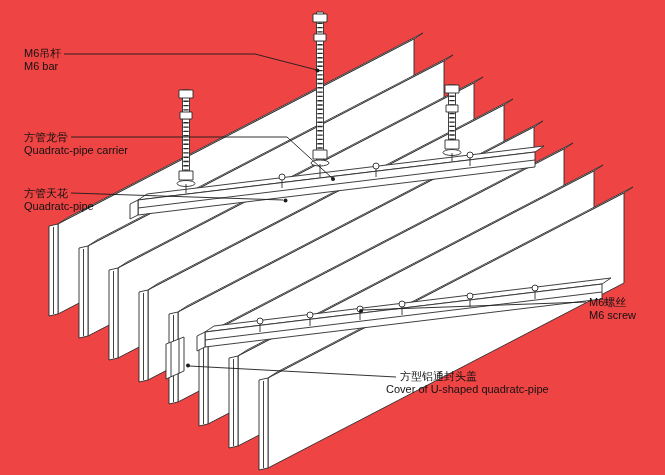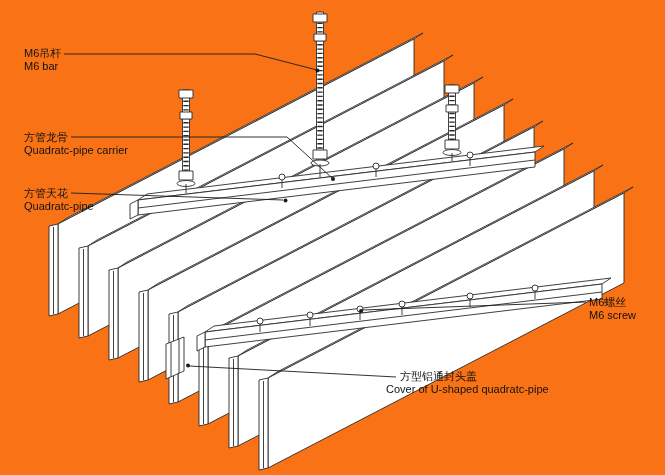--- a/index.html
+++ b/index.html
@@ -1,16 +1,16 @@
 <!DOCTYPE html>
 <html><head>
 <meta charset="utf-8">
 <style>
   html,body{margin:0;padding:0;background:#ffffff;}
-  .stage{position:relative;width:665px;height:475px;background:#f97316;overflow:hidden;
+  .stage{position:relative;width:665px;height:475px;background:#ef4444;overflow:hidden;
          font-family:"Liberation Sans","DejaVu Sans",sans-serif;}
   svg{position:absolute;left:0;top:0;}
   .part{fill:#ffffff;stroke:#2b2b2b;stroke-width:0.9;stroke-linejoin:round;}
   .ln{stroke:#2b2b2b;stroke-width:0.9;fill:none;}
   .thread{stroke:#2b2b2b;stroke-width:5.4;stroke-dasharray:1.4 2.9;fill:none;}
   .leader{stroke:#1c1c1c;stroke-width:0.9;fill:none;}
   .dot{fill:#1c1c1c;stroke:none;}
   .lbl{font-size:11px;fill:#111111;}
 </style>
 </head>

